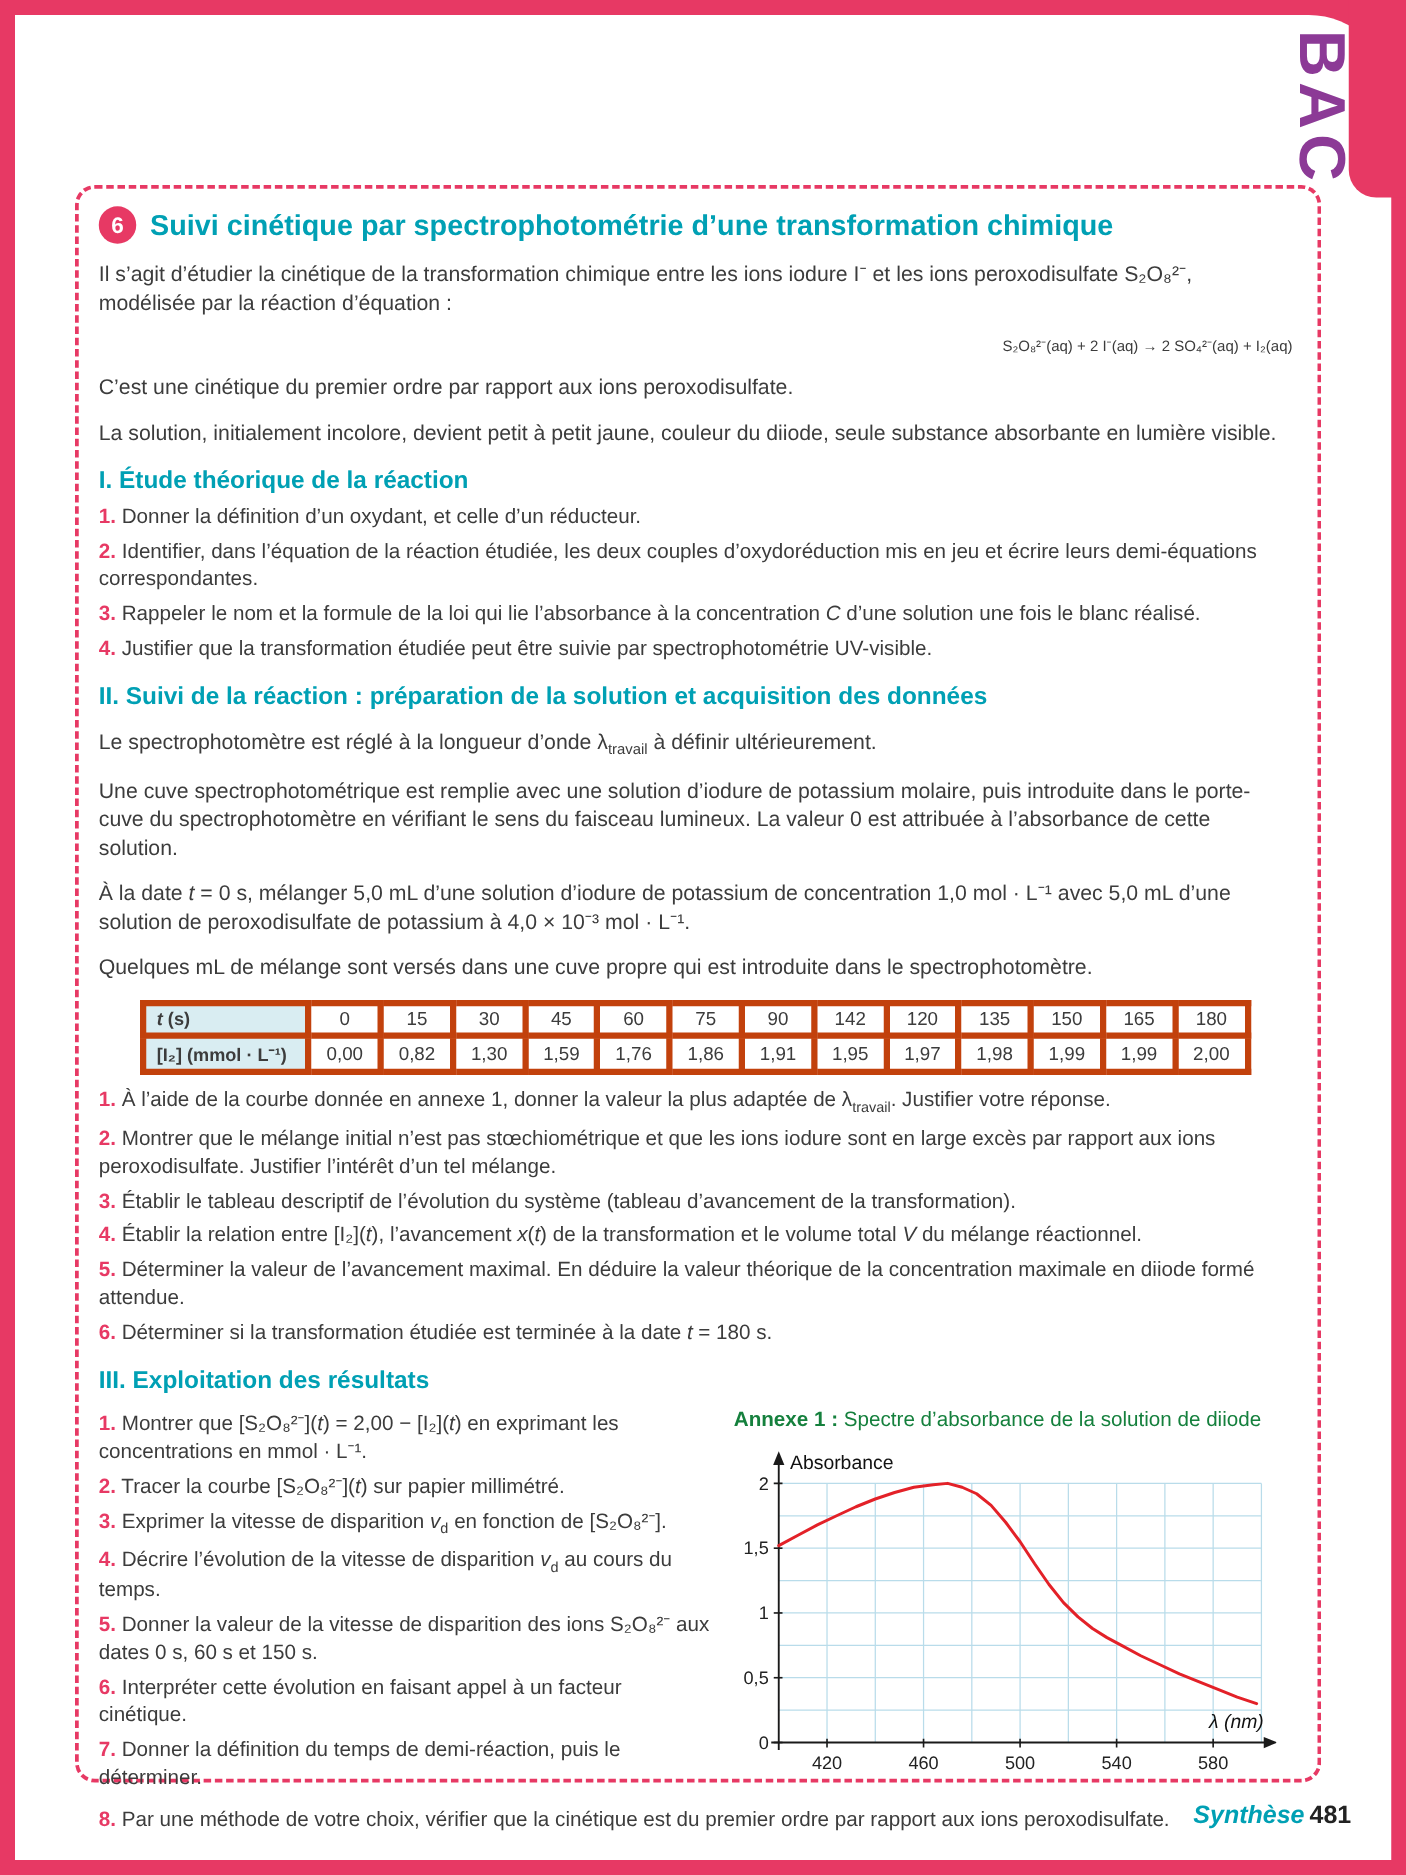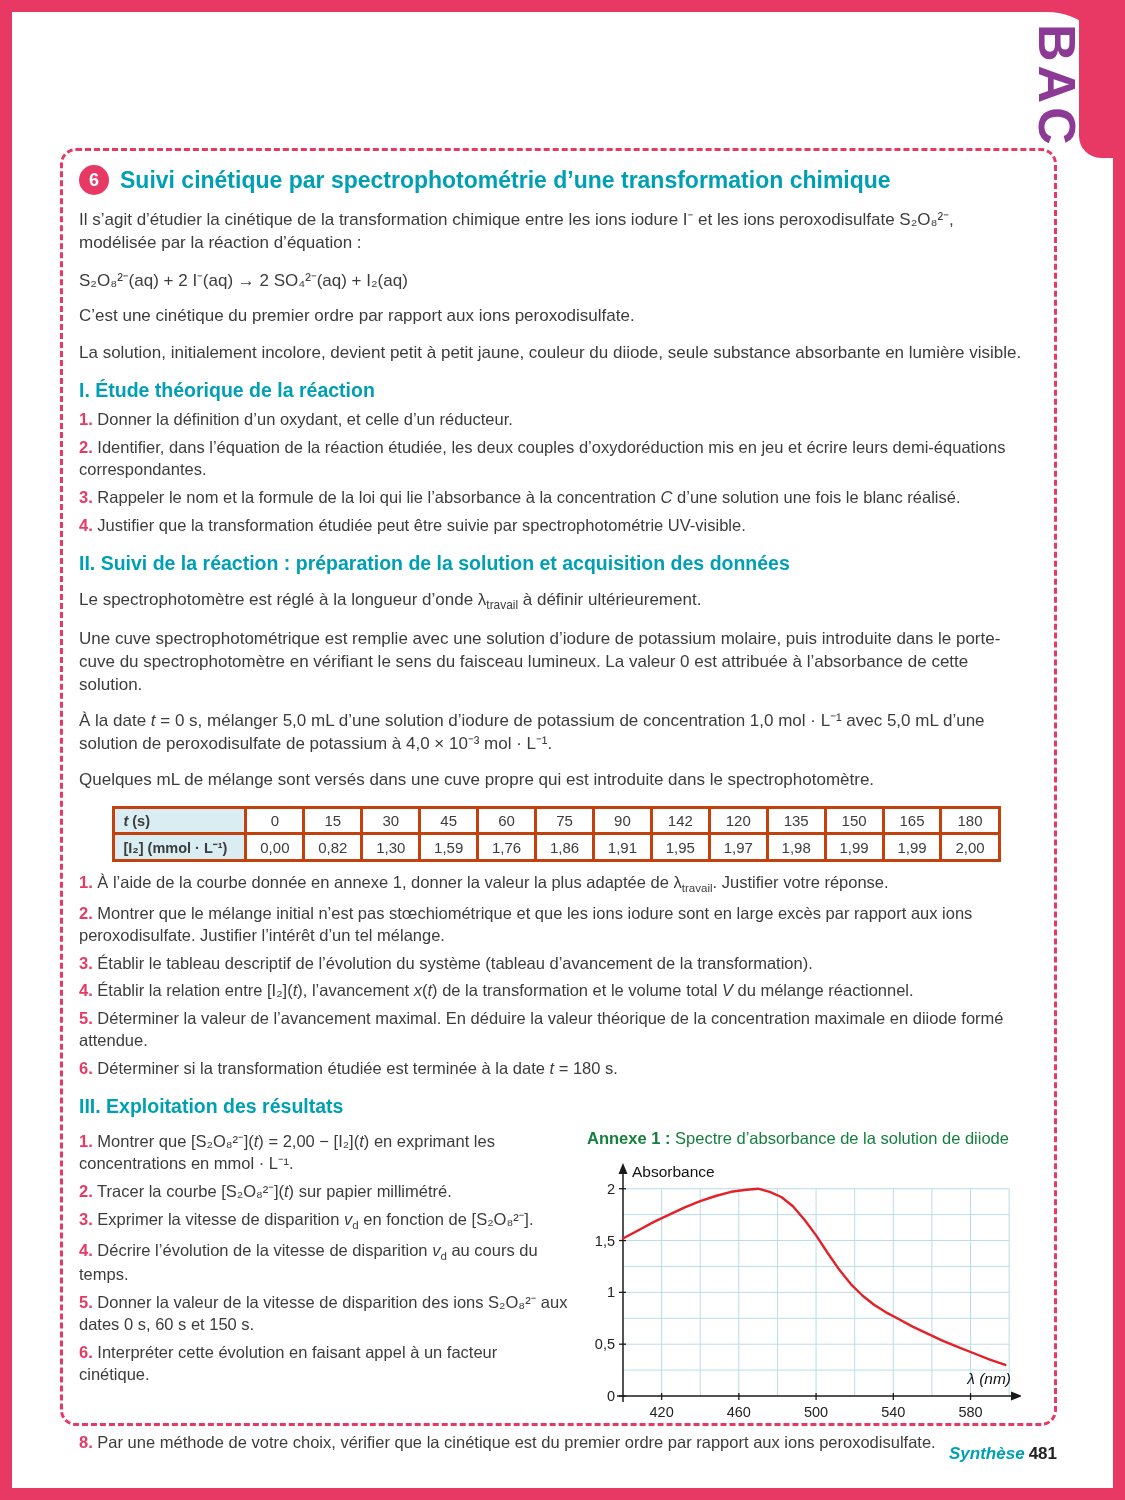--- a/index.html
+++ b/index.html
@@ -6,34 +6,34 @@
   html,body{width:1125px;height:1500px;overflow:hidden}
   body{background:#e73964;position:relative;font-family:"Liberation Sans",sans-serif;color:#3c3c3c}
   .page{position:absolute;top:12px;left:12px;right:12px;bottom:12px;background:#fff;border-top-right-radius:66px}
   .bac-band{position:absolute;top:0;right:0;width:46px;height:158px;background:#e73964;border-bottom-left-radius:22px}
   .bac-text{position:absolute;top:24px;right:42px;writing-mode:vertical-rl;font-size:52px;font-weight:700;color:#8c3a96;letter-spacing:4px;line-height:1}
   .exercise{position:absolute;top:136px;left:48px;right:56px;bottom:62px;border:3px dashed #e73964;border-radius:16px;padding:12px 20px 14px 16px}
   .title-row{display:flex;align-items:center;gap:11px;margin:2px 0 8px}
   .num-badge{width:30px;height:30px;border-radius:50%;background:#e73964;color:#fff;font-weight:700;font-size:18px;display:flex;align-items:center;justify-content:center;flex:0 0 30px}
   .title{color:#00a0b4;font-size:23px;font-weight:700}
   p.body{font-size:17px;line-height:1.33;margin:14px 0}
-  .equation{text-align:left;font-size:17px;margin:7px 0 8px}
+  .equation{text-align:right;font-size:12px;margin:7px 0 8px}
   h2.section{color:#00a0b4;font-size:19.5px;font-weight:700;margin:15px 0 7px}
   p.q{font-size:16.5px;line-height:1.33;margin:6px 0}
   .qnum{color:#e73964;font-weight:700}
   table.data-table{border-collapse:collapse;margin:12px auto 10px;width:93%}
-  .data-table td{border:3px solid #c2410c;text-align:center;font-size:15px;padding:2px 2px;height:26px}
+  .data-table td{border:5px solid #c2410c;text-align:center;font-size:15px;padding:2px 2px;height:26px}
   .data-table td.rowhead{background:#d9edf2;font-weight:700;text-align:left;padding-left:8px;font-size:14.5px;width:132px}
   .cols{display:flex;margin-top:2px}
   .col-left{width:492px;flex:0 0 492px}
   .col-right{flex:1;padding-left:16px}
   .annexe-caption{font-size:16.5px;margin:4px 0 10px;color:#15803d}
   .annexe-caption .cap-label{font-weight:700}
   #annexe-chart{display:block;margin-left:2px}
-  .footer{position:absolute;bottom:24px;right:56px;font-size:17px}
+  .footer{position:absolute;bottom:24px;right:32px;font-size:20px}
   .footer-section{color:#00a0b4;font-weight:700;font-style:italic}
   .footer-page{color:#222;font-weight:700;margin-left:4px}
   sub{font-size:0.7em}
   i{font-style:italic}
 </style>
 </head>
 <body>
 
 <div class="page">
 
@@ -108,20 +108,21 @@
     <h2 class="section">III. Exploitation des résultats</h2>
 
     <div class="cols">
       <div class="col-left">
         <p class="q"><span class="qnum">1.</span> <span>Montrer que [S₂O₈²⁻](<i>t</i>) = 2,00 − [I₂](<i>t</i>) en exprimant les concentrations en mmol · L⁻¹.</span></p>
         <p class="q"><span class="qnum">2.</span> <span>Tracer la courbe [S₂O₈²⁻](<i>t</i>) sur papier millimétré.</span></p>
         <p class="q"><span class="qnum">3.</span> <span>Exprimer la vitesse de disparition <i>v</i><sub>d</sub> en fonction de [S₂O₈²⁻].</span></p>
         <p class="q"><span class="qnum">4.</span> <span>Décrire l’évolution de la vitesse de disparition <i>v</i><sub>d</sub> au cours du temps.</span></p>
         <p class="q"><span class="qnum">5.</span> <span>Donner la valeur de la vitesse de disparition des ions S₂O₈²⁻ aux dates 0 s, 60 s et 150 s.</span></p>
         <p class="q"><span class="qnum">6.</span> <span>Interpréter cette évolution en faisant appel à un facteur cinétique.</span></p>
+        <p class="q"><span class="qnum">7.</span> <span>Donner la définition du temps de demi-réaction, puis le déterminer.</span></p>
       </div>
       <div class="col-right">
         <p class="annexe-caption"><span class="cap-label">Annexe 1 :</span> <span>Spectre d’absorbance de la solution de diiode</span></p>
         <svg id="annexe-chart" width="432" height="268">
             <line x1="72.61386138613861" y1="238" x2="72.61386138613861" y2="30.727272727272748" stroke="#b9dcea" stroke-width="1"></line>
             <line x1="111.22772277227723" y1="238" x2="111.22772277227723" y2="30.727272727272748" stroke="#b9dcea" stroke-width="1"></line>
             <line x1="149.84158415841586" y1="238" x2="149.84158415841586" y2="30.727272727272748" stroke="#b9dcea" stroke-width="1"></line>
             <line x1="188.45544554455446" y1="238" x2="188.45544554455446" y2="30.727272727272748" stroke="#b9dcea" stroke-width="1"></line>
             <line x1="227.06930693069307" y1="238" x2="227.06930693069307" y2="30.727272727272748" stroke="#b9dcea" stroke-width="1"></line>
             <line x1="265.6831683168317" y1="238" x2="265.6831683168317" y2="30.727272727272748" stroke="#b9dcea" stroke-width="1"></line>

